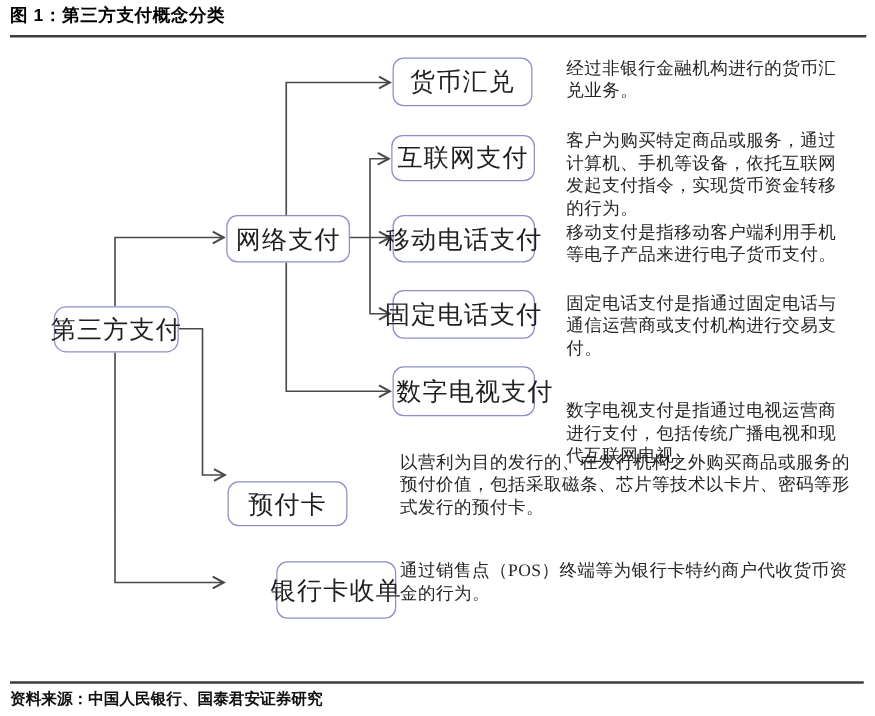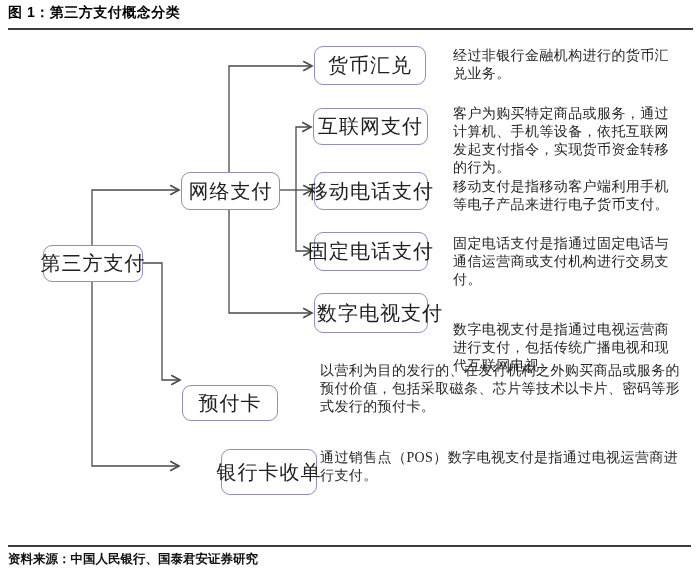--- a/index.html
+++ b/index.html
@@ -93,34 +93,34 @@
       <path d="M229,172 L229,66 L312,66" marker-end="url(#arrow)"></path>
       <path d="M280,190 L312,190" marker-end="url(#arrow)"></path>
       <path d="M296,190 L296,127 L311,127" marker-end="url(#arrow)"></path>
       <path d="M296,190 L296,251 L312,251" marker-end="url(#arrow)"></path>
       <path d="M229,210 L229,313 L312,313" marker-end="url(#arrow)"></path>
       <path d="M143,263 L162,263 L162,380 L180,380" marker-end="url(#arrow)"></path>
       <path d="M92,282 L92,466 L179,466" marker-end="url(#arrow)"></path>
     </g>
   </svg>
 
-  <div class="node" style="left:43px;  top:245px; width:100px; height:37px;">第三方支付</div>
+  <div class="node" style="left:43px;  top:245px; width:100px; height:37px;border-radius:10px;">第三方支付</div>
   <div class="node" style="left:181px; top:172px; width:99px;  height:38px;">网络支付</div>
   <div class="node" style="left:182px; top:362px; width:96px;  height:36px;margin-top:23px;">预付卡</div>
   <div class="node" style="left:181px; top:449px; width:96px;  height:46px;margin-left:40px;">银行卡收单</div>
   <div class="node" style="left:314px; top:46px;  width:112px; height:39px;">货币汇兑</div>
   <div class="node" style="left:313px; top:108px; width:115px; height:37px;">互联网支付</div>
   <div class="node" style="left:314px; top:172px; width:114px; height:38px;">移动电话支付</div>
   <div class="node" style="left:314px; top:232px; width:114px; height:39px;">固定电话支付</div>
   <div class="node" style="left:314px; top:293px; width:114px; height:40px;padding-left:18px;">数字电视支付</div>
 
   <div class="desc narrow" style="left:453px; top:47px;">经过非银行金融机构进行的货币汇兑业务。</div>
   <div class="desc narrow" style="left:453px; top:105px;">客户为购买特定商品或服务，通过计算机、手机等设备，依托互联网发起支付指令，实现货币资金转移的行为。</div>
   <div class="desc narrow" style="left:453px; top:178px;">移动支付是指移动客户端利用手机等电子产品来进行电子货币支付。</div>
   <div class="desc narrow" style="left:453px; top:235px;">固定电话支付是指通过固定电话与通信运营商或支付机构进行交易支付。</div>
   <div class="desc narrow" style="left:453px; top:293px;margin-top:28px;">数字电视支付是指通过电视运营商进行支付，包括传统广播电视和现代互联网电视。</div>
   <div class="desc wide" style="left:320px; top:362px;">以营利为目的发行的、在发行机构之外购买商品或服务的预付价值，包括采取磁条、芯片等技术以卡片、密码等形式发行的预付卡。</div>
-  <div class="desc wide" style="left:320px; top:449px;">通过销售点（POS）数字电视支付是指通过电视运营商进行支付。</div>
+  <div class="desc wide" style="left:320px; top:449px;">通过销售点（POS）终端等为银行卡特约商户代收货币资金的行为。</div>
 
   <div class="rule rule-bottom"></div>
   <div class="fig-source">资料来源：中国人民银行、国泰君安证券研究</div>
 
 </div>
 
 </body></html>

